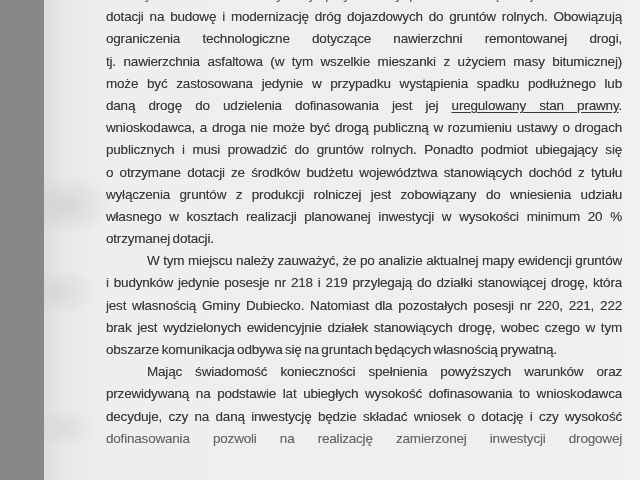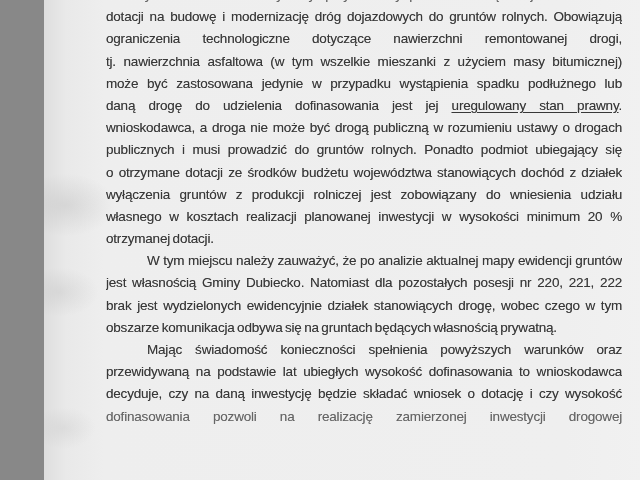--- a/index.html
+++ b/index.html
@@ -49,25 +49,26 @@
 <div class="page">
   <div class="textblock">
       <div class="line partial-top">w danym roku kalendarzowym był przyznawany przez samorząd województwa limit</div>
       <div class="line">dotacji na budowę i modernizację dróg dojazdowych do gruntów rolnych. Obowiązują</div>
       <div class="line">ograniczenia technologiczne dotyczące nawierzchni remontowanej drogi,</div>
       <div class="line">tj. nawierzchnia asfaltowa (w tym wszelkie mieszanki z użyciem masy bitumicznej)</div>
       <div class="line">może być zastosowana jedynie w przypadku wystąpienia spadku podłużnego lub</div>
       <div class="line"><span>daną drogę do udzielenia dofinasowania jest jej </span><span class="u">uregulowany stan prawny</span><span>.</span></div>
       <div class="line">wnioskodawca, a droga nie może być drogą publiczną w rozumieniu ustawy o drogach</div>
       <div class="line">publicznych i musi prowadzić do gruntów rolnych. Ponadto podmiot ubiegający się</div>
-      <div class="line">o otrzymane dotacji ze środków budżetu województwa stanowiących dochód z działek</div>
+      <div class="line">o otrzymane dotacji ze środków budżetu województwa stanowiących dochód z tytułu</div>
       <div class="line">wyłączenia gruntów z produkcji rolniczej jest zobowiązany do wniesienia udziału</div>
       <div class="line">własnego w kosztach realizacji planowanej inwestycji w wysokości minimum 20 %</div>
       <div class="line end">otrzymanej dotacji.</div>
       <div class="line indent">W tym miejscu należy zauważyć, że po analizie aktualnej mapy ewidencji gruntów</div>
+      <div class="line">i budynków jedynie posesje nr 218 i 219 przylegają do działki stanowiącej drogę, która</div>
       <div class="line">jest własnością Gminy Dubiecko. Natomiast dla pozostałych posesji nr 220, 221, 222</div>
       <div class="line">brak jest wydzielonych ewidencyjnie działek stanowiących drogę, wobec czego w tym</div>
       <div class="line end">obszarze komunikacja odbywa się na gruntach będących własnością prywatną.</div>
       <div class="line indent">Mając świadomość konieczności spełnienia powyższych warunków oraz</div>
       <div class="line">przewidywaną na podstawie lat ubiegłych wysokość dofinasowania to wnioskodawca</div>
       <div class="line">decyduje, czy na daną inwestycję będzie składać wniosek o dotację i czy wysokość</div>
       <div class="line partial-bottom">dofinasowania pozwoli na realizację zamierzonej inwestycji drogowej</div>
     </div>
 </div>
 

